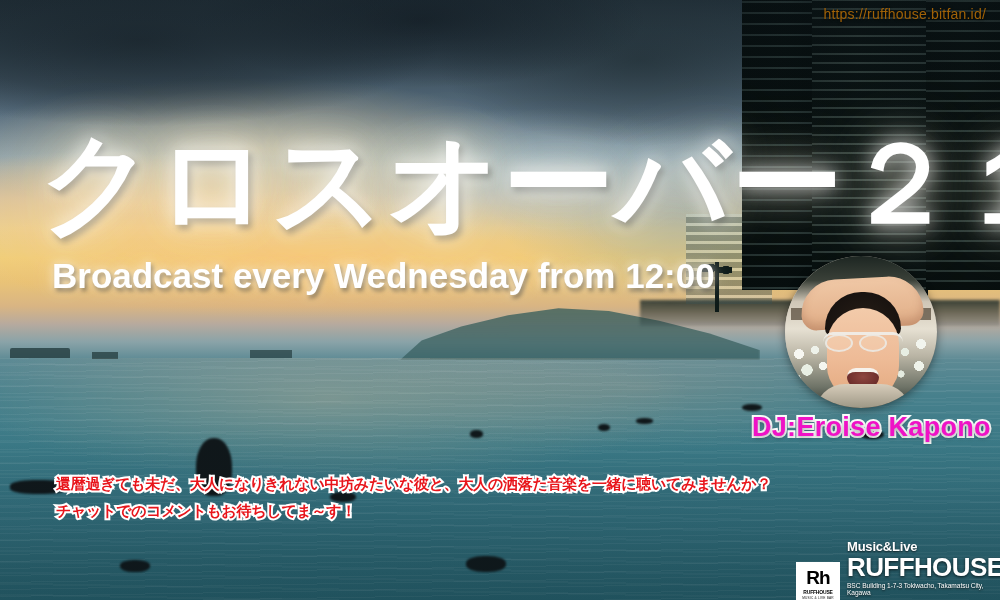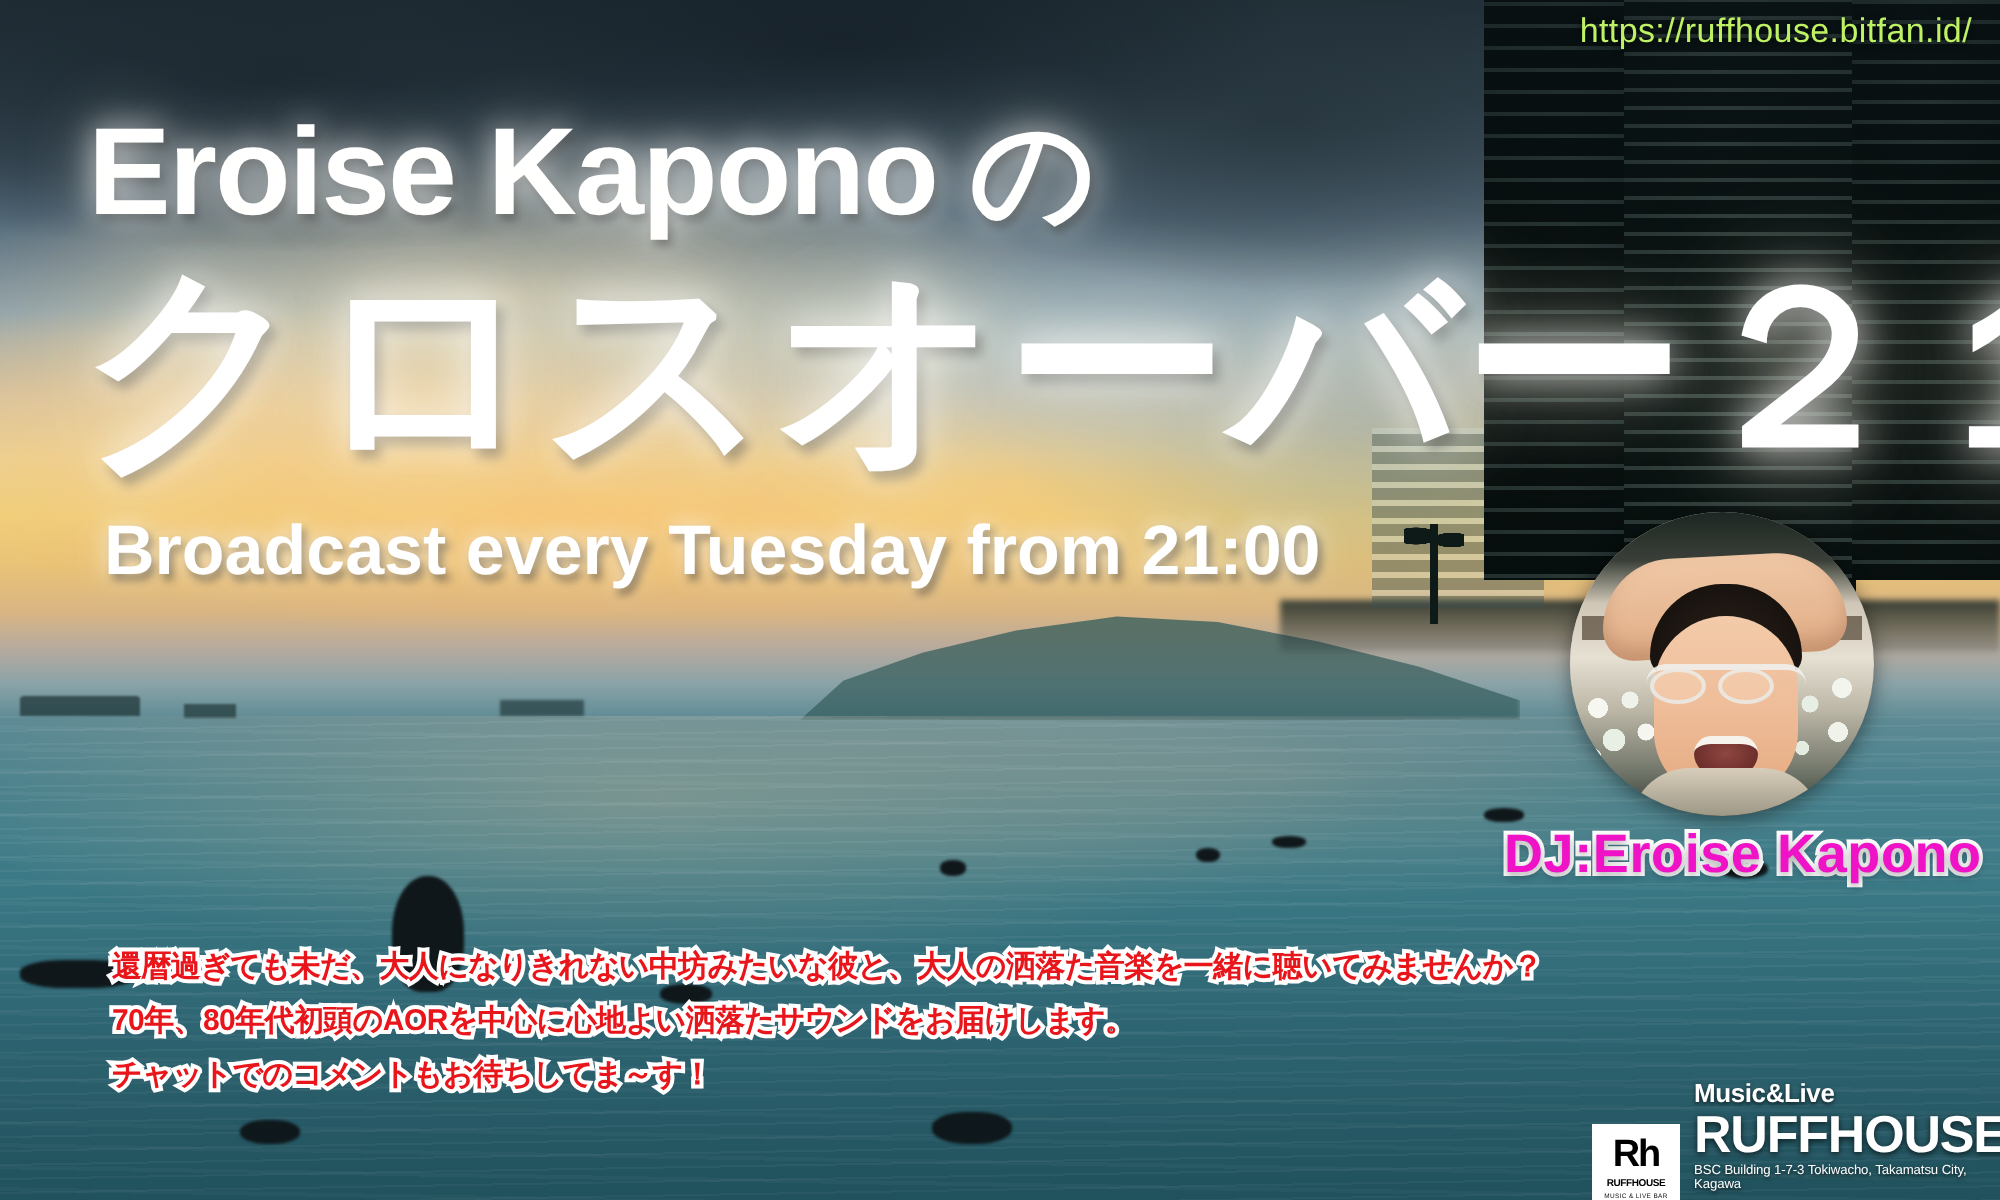--- a/index.html
+++ b/index.html
@@ -143,21 +143,21 @@
   }
 
   
   .bg-grade {
     background:linear-gradient(180deg, rgba(12,22,28,.30) 0%, rgba(0,0,0,0) 28%, rgba(0,0,0,0) 70%, rgba(8,26,32,.22) 100%);
   }
 
   
   .url {
     position:absolute; top:6px; right:14px;
-    font-size:17px; color:#bef264; letter-spacing:.2px;
+    font-size:14px; color:#a16207; letter-spacing:.2px;
     text-shadow:0 1px 3px rgba(0,0,0,.75);
   }
 
   .title-1 {
     position:absolute; left:44px; top:56px;
     font-size:62px; font-weight:700; color:#ffffff; line-height:1;
     letter-spacing:-1px;
     text-shadow:
       0 0 16px rgba(255,255,255,.75),
       0 0 34px rgba(255,252,235,.55),
@@ -340,44 +340,42 @@
   <div class="bg-layer shore"></div>
   <div class="bg-layer bldg-low"></div>
   <div class="bg-layer palm"></div>
   <div class="bg-layer tower-left"></div>
   <div class="bg-layer tower-main"></div>
   <div class="bg-layer tower-far"></div>
   <div class="bg-layer bg-grade"></div>
 
   <div class="url">https://ruffhouse.bitfan.id/</div>
 
-  <div class="title-1">Eroise Kapono の</div>
   <div class="title-2">クロスオーバー２１</div>
-  <div class="subtitle">Broadcast every Tuesday from 21:00</div>
+  <div class="subtitle">Broadcast every Wednesday from 12:00</div>
 
   <div class="dj-photo">
     <div class="room"></div>
     <div class="shelf"></div>
     <div class="flower-l"></div>
     <div class="flower-r"></div>
     <div class="arm"></div>
     <div class="hair"></div>
     <div class="face"></div>
     <div class="glasses"></div>
     <div class="lens-l"></div>
     <div class="lens-r"></div>
     <div class="mouth"></div>
     <div class="collar"></div>
   </div>
 
   <div class="dj-name">DJ:Eroise Kapono</div>
 
   <div class="body-copy">
     <div class="line">還暦過ぎても未だ、大人になりきれない中坊みたいな彼と、大人の洒落た音楽を一緒に聴いてみませんか？</div>
-    <div class="line">70年、80年代初頭のAORを中心に心地よい洒落たサウンドをお届けします。</div>
     <div class="line">チャットでのコメントもお待ちしてま～す！</div>
   </div>
 
   <div class="logo">
     <div class="logo-mark">
       <div class="rh">Rh</div>
       <div class="rh-name">RUFFHOUSE</div>
       <div class="rh-sub">MUSIC &amp; LIVE BAR</div>
     </div>
     <div class="logo-text">

